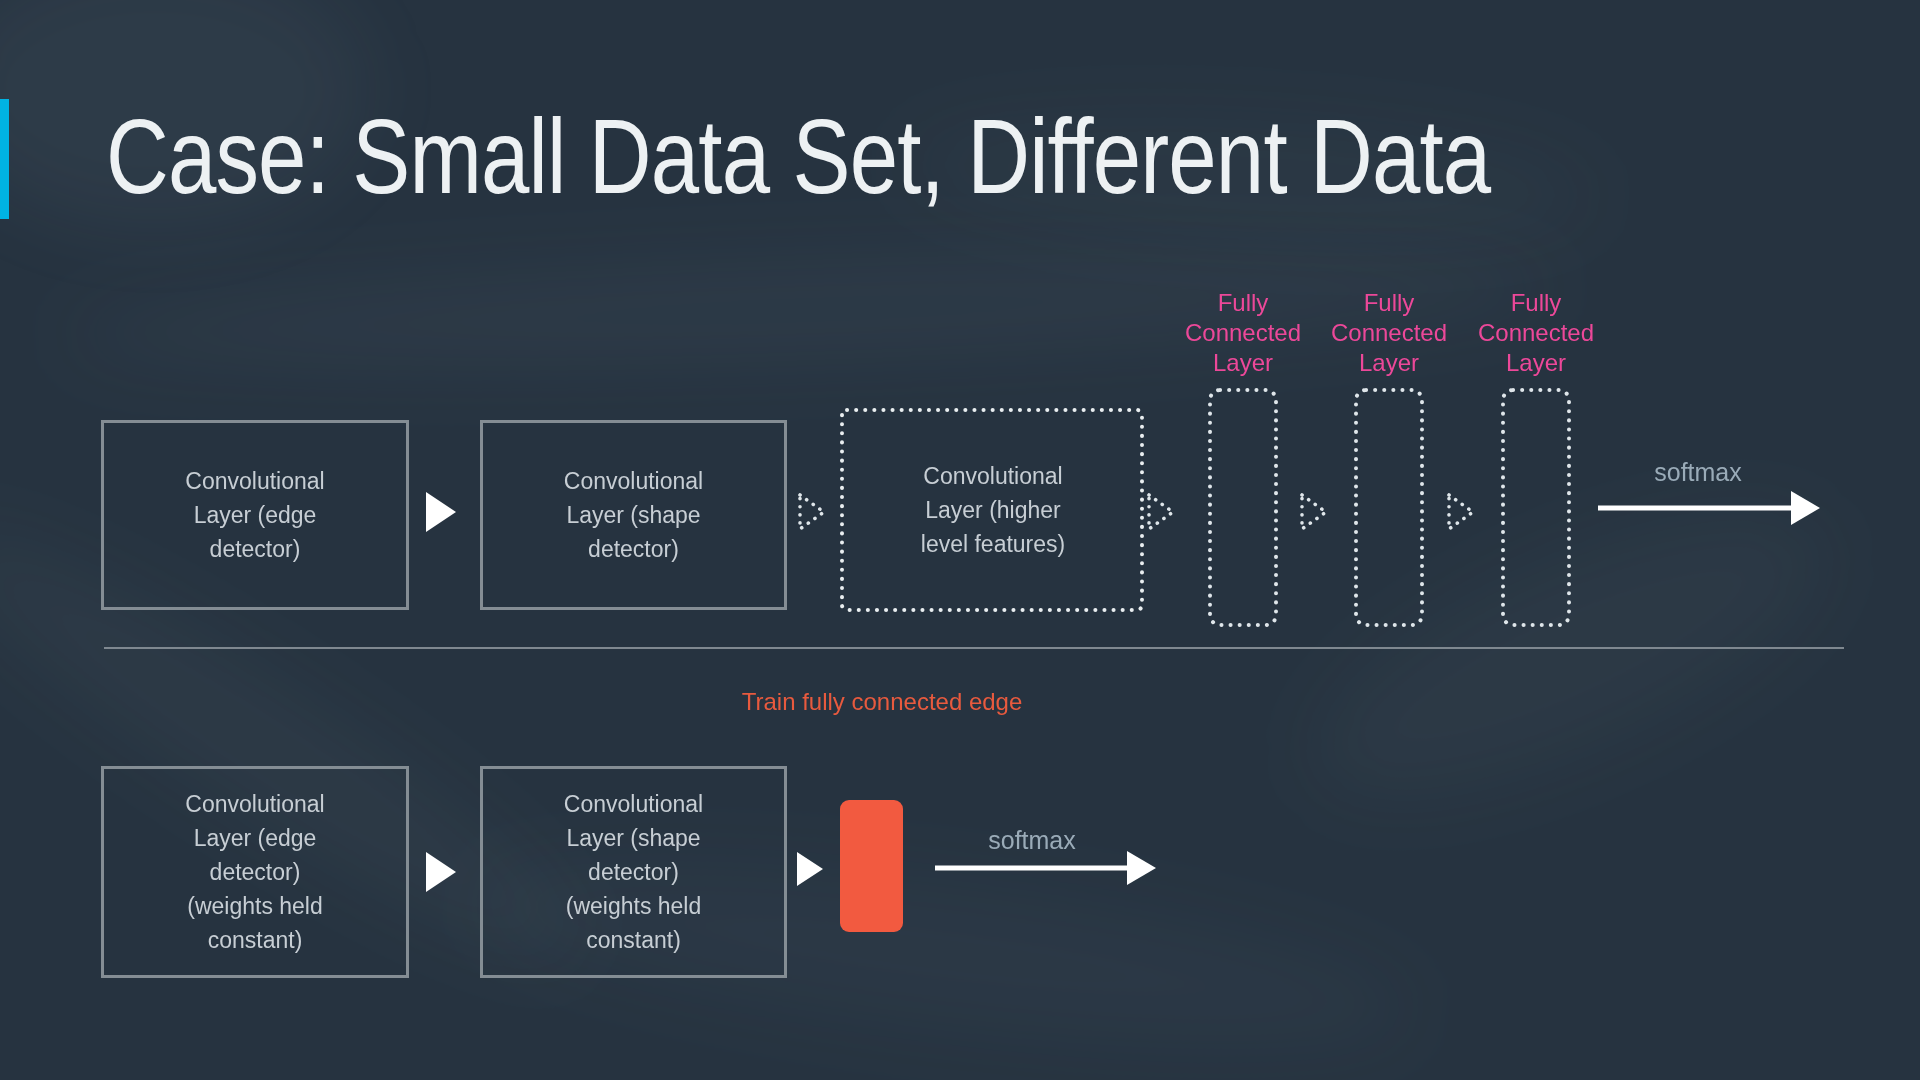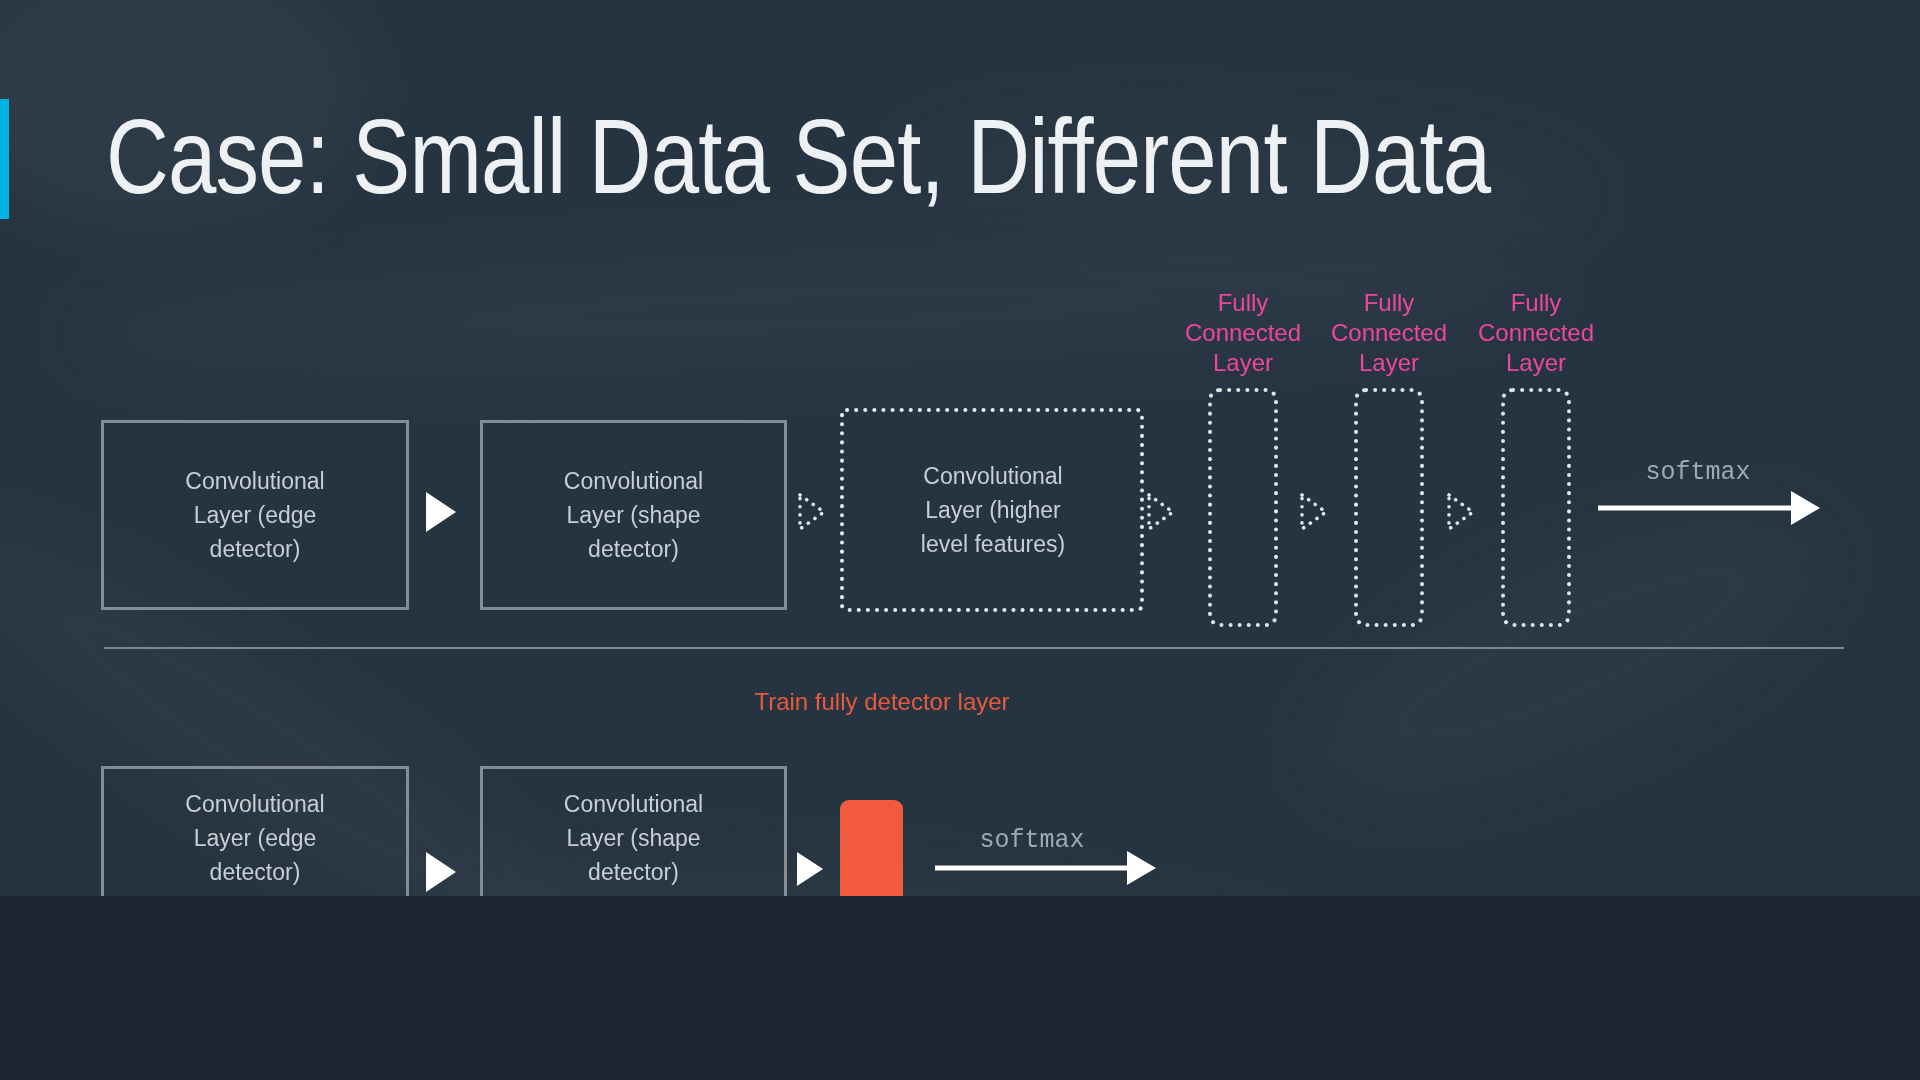--- a/index.html
+++ b/index.html
@@ -1,18 +1,18 @@
 <!DOCTYPE html>
 <html><head>
 <meta charset="utf-8">
 <style>
   html,body{margin:0;padding:0;background:#1a2530;}
   #slide{
     position:relative;
-    width:1920px;height:896px;
+    width:1920px;height:1080px;
     background:#263340;
     overflow:hidden;
     font-family:"Liberation Sans","DejaVu Sans",sans-serif;
   }
   
   .wisp{position:absolute;border-radius:50%;filter:blur(38px);pointer-events:none;}
   .w1{left:-60px;top:-50px;width:430px;height:280px;background:rgba(175,195,210,0.06);}
   .w2{left:60px;top:260px;width:1500px;height:100px;background:rgba(180,200,215,0.05);transform:rotate(-2deg);}
   .w3{left:-120px;top:680px;width:760px;height:130px;background:rgba(180,200,215,0.045);transform:rotate(33deg);}
   .w4{left:1290px;top:560px;width:560px;height:190px;background:rgba(180,200,215,0.04);transform:rotate(-24deg);}
@@ -47,21 +47,21 @@
   .tri{position:absolute;width:0;height:0;
     border-top:20px solid transparent;border-bottom:20px solid transparent;
     border-left:30px solid #ffffff;}
 
   .fc-label{
     position:absolute;top:288px;width:160px;
     text-align:center;color:#ec4899;
     font-size:24px;line-height:30px;white-space:pre-line;
   }
   .softmax{
-    position:absolute;color:#9aabb8;font-size:25px;text-align:center;width:140px;font-family:Liberation Mono, monospace;
+    position:absolute;color:#9aabb8;font-size:25px;text-align:center;width:140px;
   }
   .divider{position:absolute;left:104px;top:647px;width:1740px;height:2px;background:#7f8890;}
   .train-note{
     position:absolute;left:682px;top:688px;width:400px;
     text-align:center;font-size:24px;
   }
   .fc-block{position:absolute;left:840px;top:800px;width:63px;height:132px;border-radius:9px;}
   svg{position:absolute;overflow:visible;}
 </style>
 </head>
@@ -135,21 +135,21 @@
   </svg>
 
   <div class="softmax" style="left:1628px;top:458px;">softmax</div>
   <svg width="230" height="40" style="left:1596px;top:488px;">
     <line x1="2" y1="20" x2="197" y2="20" stroke="#ffffff" stroke-width="5"></line>
     <polygon points="195,3 224,20 195,37" fill="#ffffff"></polygon>
   </svg>
 
   <div class="divider"></div>
 
-  <div class="train-note" style="color: rgb(232, 90, 62);">Train fully detector layer</div>
+  <div class="train-note" style="color: rgb(232, 90, 62);">Train fully connected edge</div>
 
   <div class="box bbox box1">
     <span>Convolutional
 Layer (edge
 detector)
 (weights held
 constant)</span>
   </div>
 
   <div class="tri" style="left:426px;top:852px;"></div>

